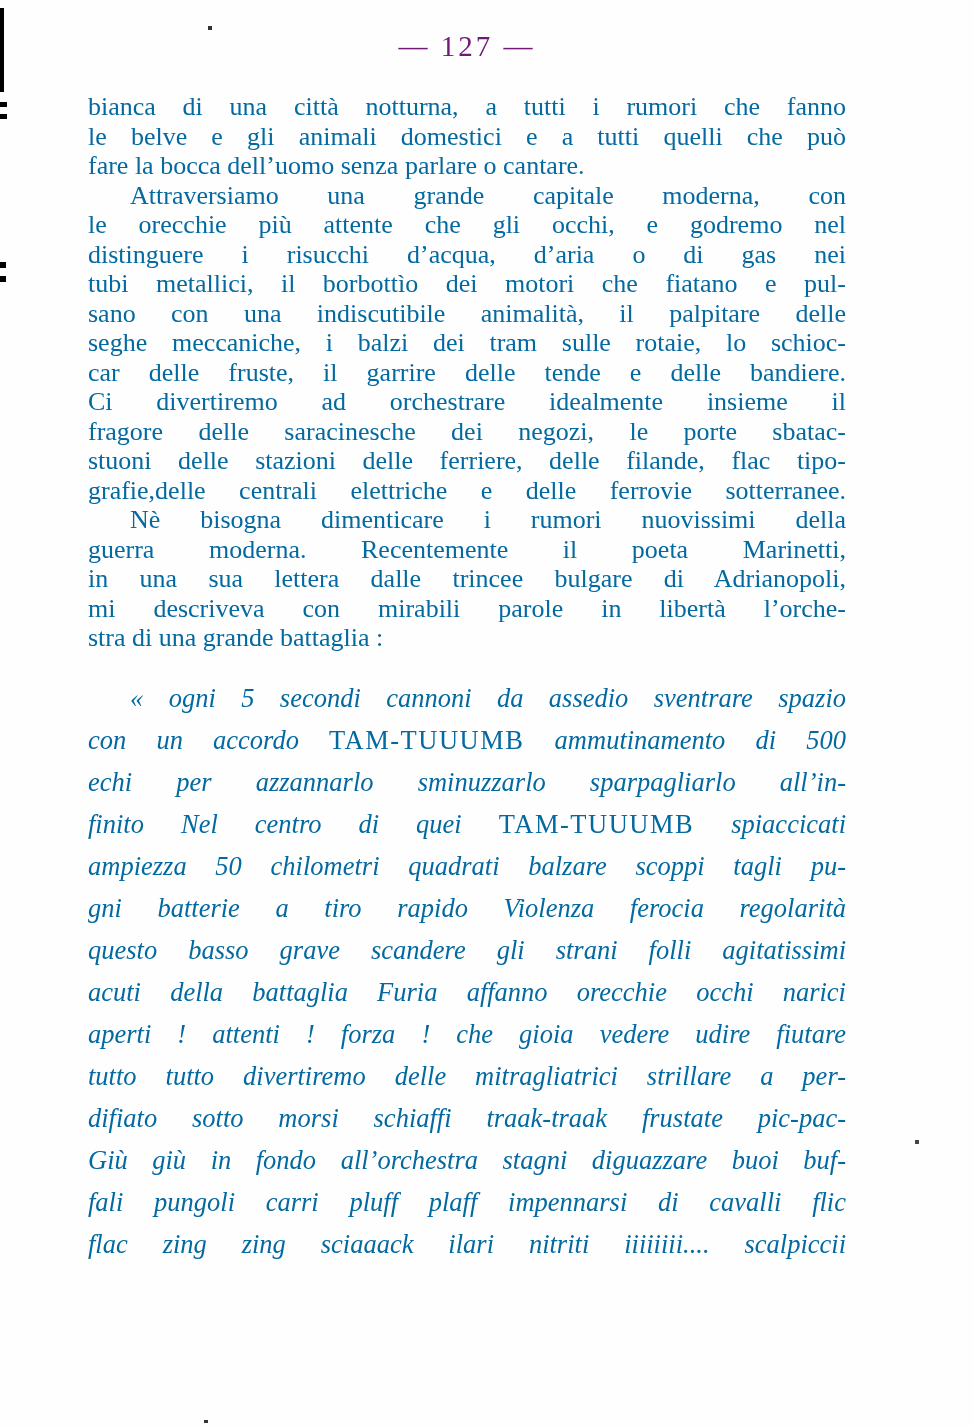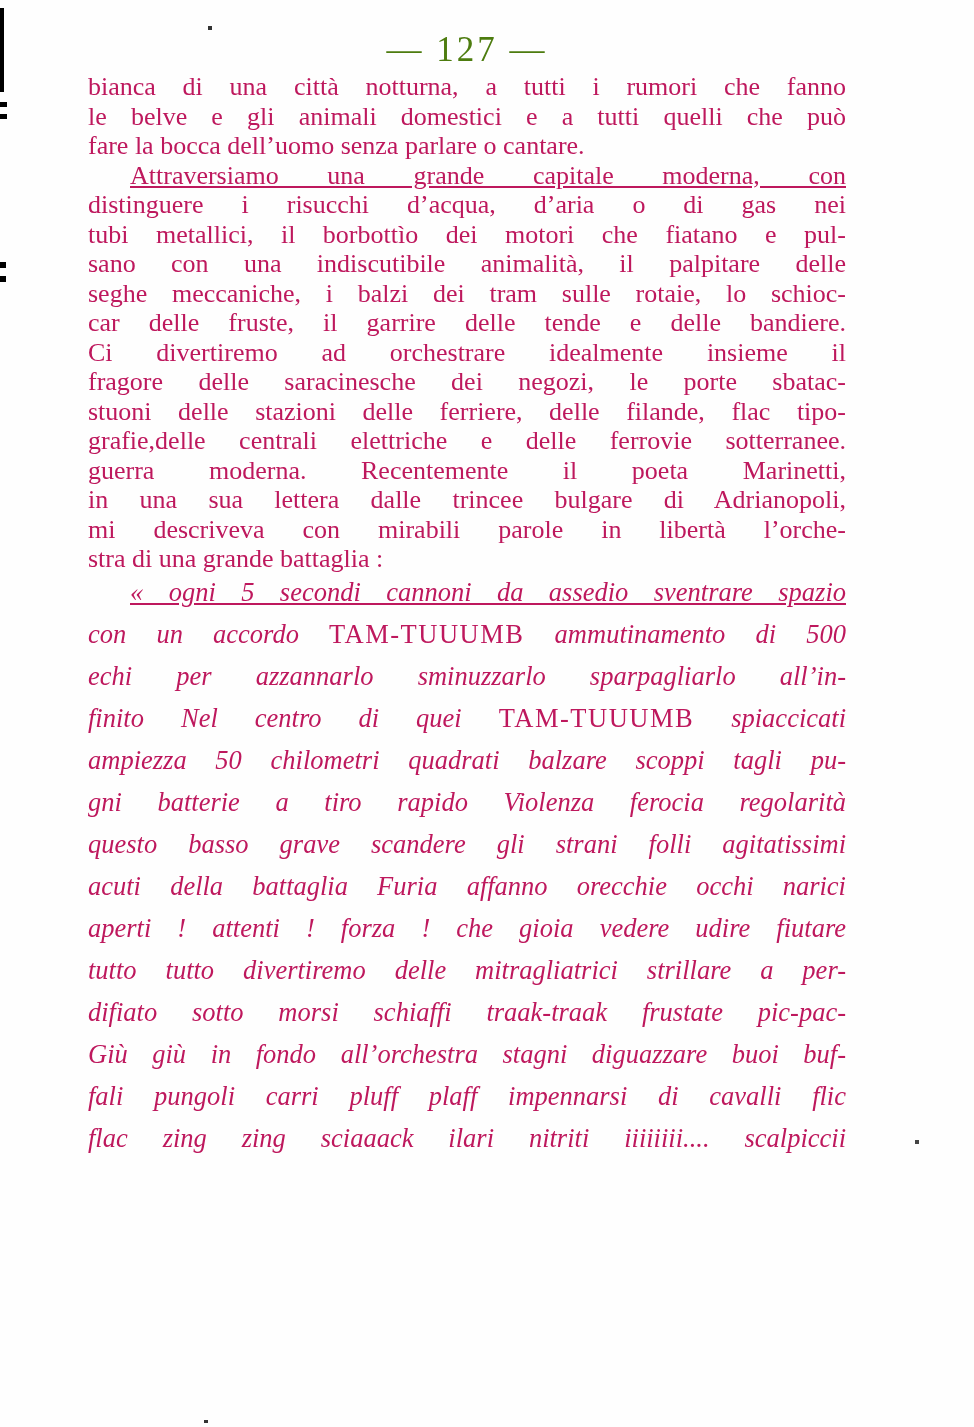--- a/index.html
+++ b/index.html
@@ -4,35 +4,35 @@
 <style>
   html,body{margin:0;padding:0;}
   body{
     width:974px;height:1427px;position:relative;overflow:hidden;
     background:#ffffff;color:#000;
     font-family:"Liberation Serif","DejaVu Serif",serif;
   }
   .page{position:absolute;inset:0;background:#fefefe;}
   .page-number{
     position:absolute;top:30px;left:88px;width:758px;
-    text-align:center;font-size:35px;letter-spacing:3px;
-    font-weight:500;color:#4d7c0f;
+    text-align:center;font-size:29px;letter-spacing:3px;
+    font-weight:500;color:#701a75;
   }
-  .text-block{position:absolute;top:72px;left:88px;width:758px;color:#be185d;}
+  .text-block{position:absolute;top:92px;left:88px;width:758px;color:#0369a1;}
   .line{
     font-size:26px;line-height:29.5px;height:29.5px;
     text-align:justify;text-align-last:justify;
     white-space:normal;
   }
   .line.it{
     font-style:italic;font-size:26.5px;line-height:35px;height:35px;margin-top:7px;
   }
   .line.noj{text-align:right;text-align-last:left;}
-  .line.indent{text-indent:42px;text-decoration:underline;}
-  .line.gap{margin-top:1px;}
+  .line.indent{text-indent:42px;}
+  .line.gap{margin-top:28px;}
   .upright{font-style:normal;letter-spacing:1.5px;font-weight:500;}
   
   .artifact{position:absolute;background:#000;}
   .a-edge-line{left:0;top:8px;width:4px;height:84px;}
   .a-edge-m1a{left:0;top:102px;width:7px;height:5px;}
   .a-edge-m1b{left:0;top:114px;width:7px;height:5px;}
   .a-edge-m2a{left:0;top:262px;width:6px;height:6px;}
   .a-edge-m2b{left:0;top:276px;width:6px;height:6px;}
   .a-dot-top{left:208px;top:26px;width:4px;height:4px;background:#333;}
   .a-dot-right{left:915px;top:1140px;width:4px;height:4px;background:#444;}
@@ -51,29 +51,31 @@
   <div class="artifact a-dot-right"></div>
   <div class="artifact a-dot-bottom"></div>
 
   <div class="page-number">— 127 —</div>
 
   <div class="text-block" id="text-block">
       <div class="line ro">bianca di una città notturna, a tutti i rumori che fanno</div>
       <div class="line ro">le belve e gli animali domestici e a tutti quelli che può</div>
       <div class="line ro noj">fare la bocca dell’uomo senza parlare o cantare.</div>
       <div class="line ro indent">Attraversiamo una grande capitale moderna, con</div>
+      <div class="line ro">le orecchie più attente che gli occhi, e godremo nel</div>
       <div class="line ro">distinguere i risucchi d’acqua, d’aria o di gas nei</div>
       <div class="line ro">tubi metallici, il borbottìo dei motori che fiatano e pul-</div>
       <div class="line ro">sano con una indiscutibile animalità, il palpitare delle</div>
       <div class="line ro">seghe meccaniche, i balzi dei tram sulle rotaie, lo schioc-</div>
       <div class="line ro">car delle fruste, il garrire delle tende e delle bandiere.</div>
       <div class="line ro">Ci divertiremo ad orchestrare idealmente insieme il</div>
       <div class="line ro">fragore delle saracinesche dei negozi, le porte sbatac-</div>
       <div class="line ro">stuoni delle stazioni delle ferriere, delle filande, flac tipo-</div>
       <div class="line ro">grafie,delle centrali elettriche e delle ferrovie sotterranee.</div>
+      <div class="line ro indent">Nè bisogna dimenticare i rumori nuovissimi della</div>
       <div class="line ro">guerra moderna. Recentemente il poeta Marinetti,</div>
       <div class="line ro">in una sua lettera dalle trincee bulgare di Adrianopoli,</div>
       <div class="line ro">mi descriveva con mirabili parole in libertà l’orche-</div>
       <div class="line ro noj">stra di una grande battaglia :</div>
       <div class="line it indent gap">« ogni 5 secondi cannoni da assedio sventrare spazio</div>
       <div class="line it">con un accordo <span class="upright">TAM-TUUUMB</span> ammutinamento di 500</div>
       <div class="line it">echi per azzannarlo sminuzzarlo sparpagliarlo all’in-</div>
       <div class="line it">finito Nel centro di quei <span class="upright">TAM-TUUUMB</span> spiaccicati</div>
       <div class="line it">ampiezza 50 chilometri quadrati balzare scoppi tagli pu-</div>
       <div class="line it">gni batterie a tiro rapido Violenza ferocia regolarità</div>

